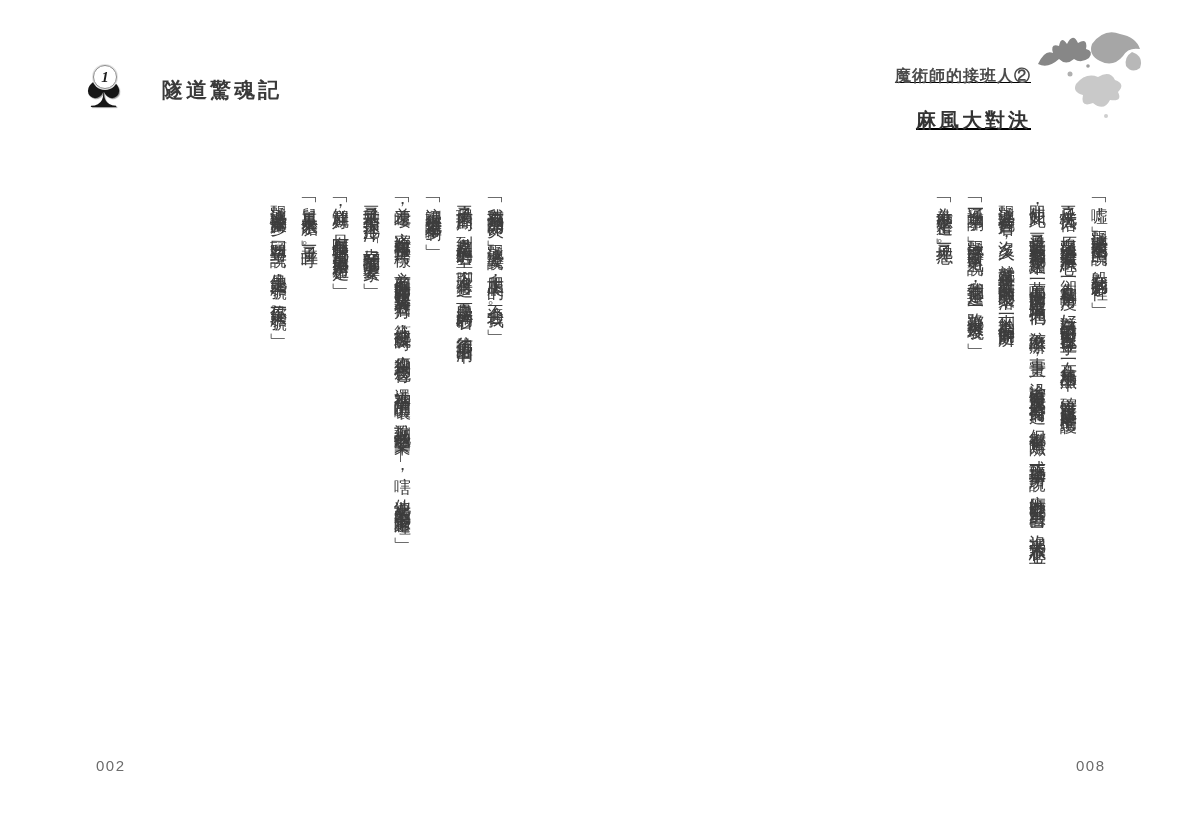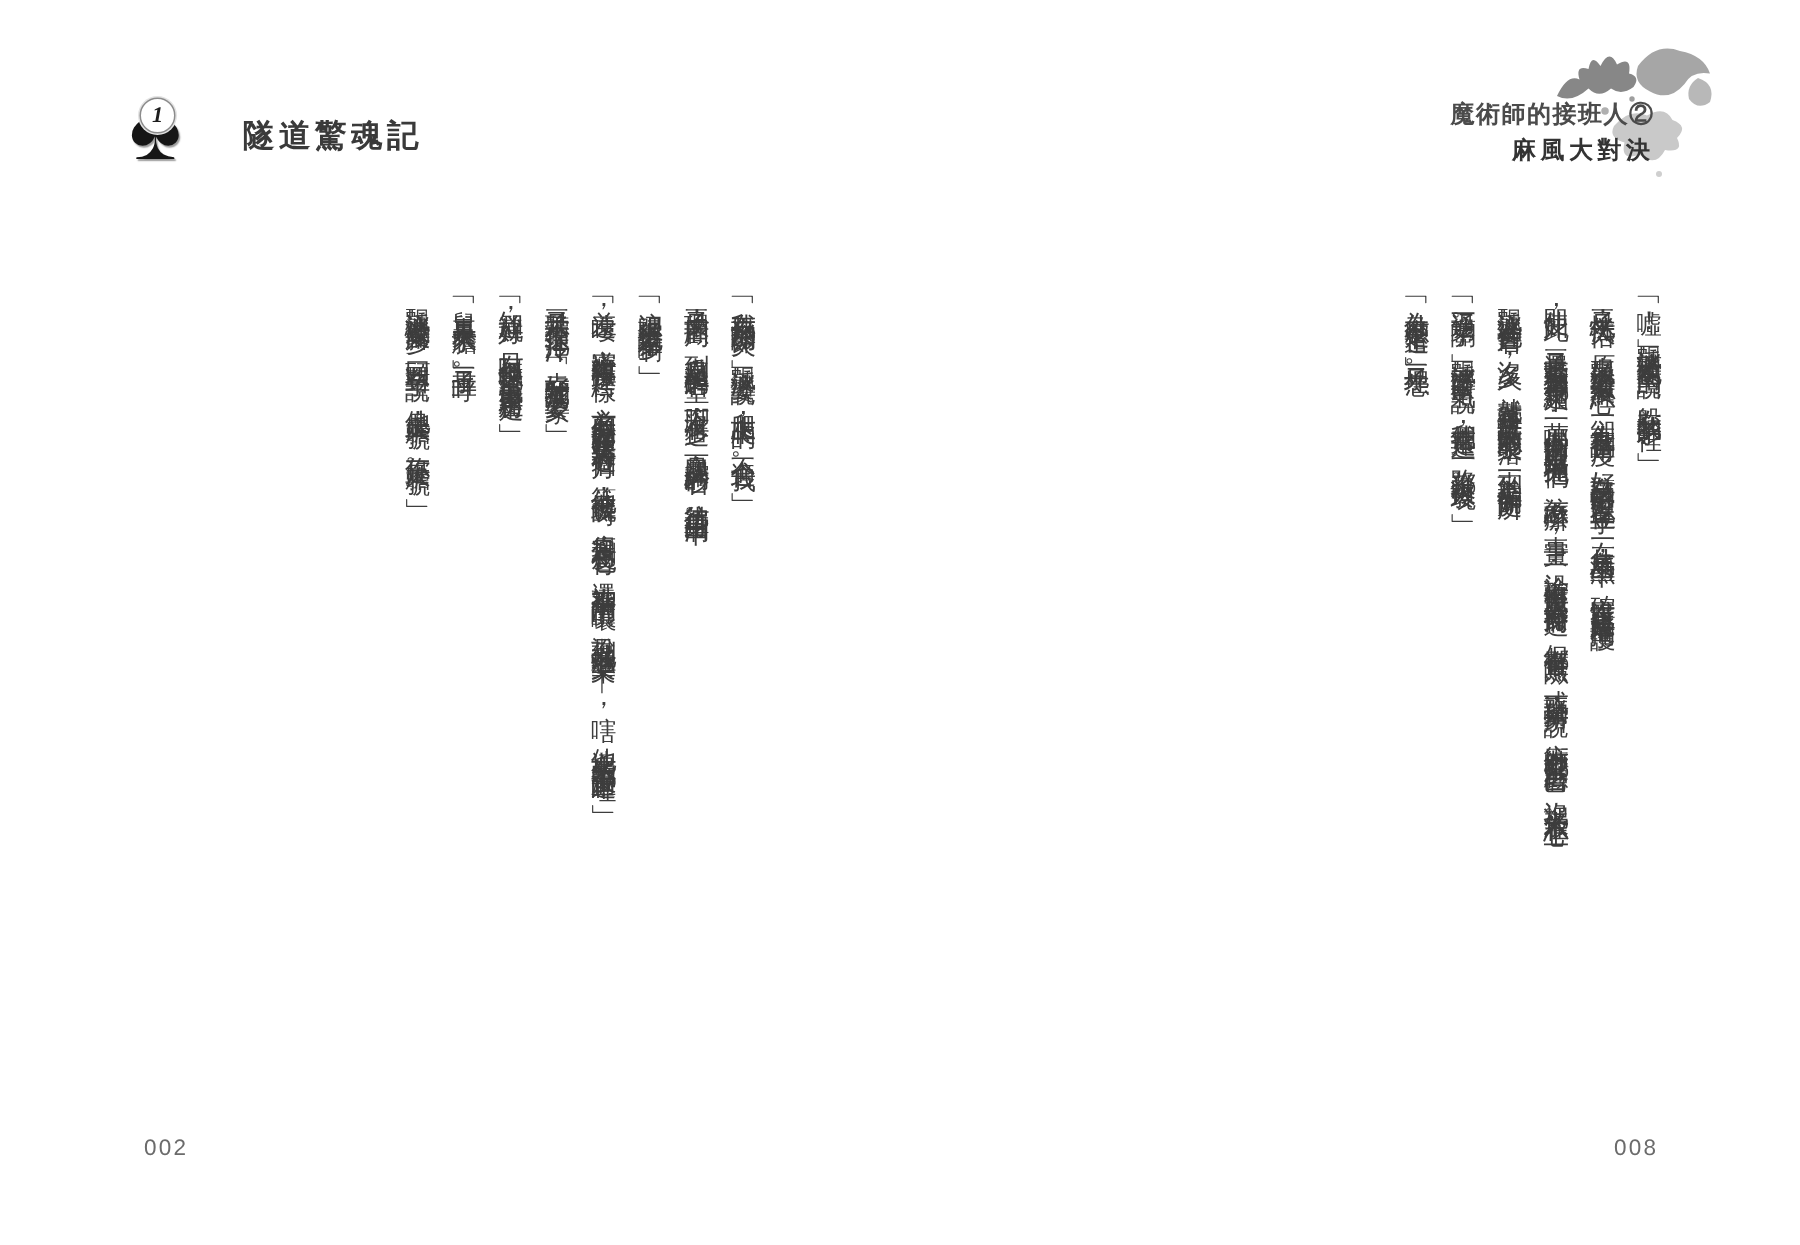--- a/index.html
+++ b/index.html
@@ -60,35 +60,36 @@
     margin-top: 6px;
     font-size: 21px;
     font-weight: 600;
     letter-spacing: 3px;
     color: #3a3a3a;
   }
 
   
   .series-head {
     position: absolute;
-    left: 920px;
+    left: 848px;
     top: 66px;
     width: 183px;
     text-align: right;
     z-index: 2;
+    text-decoration: underline;
   }
   .series-title {
     font-size: 16px;
     letter-spacing: 1px;
     color: #4b4b4b;
     font-weight: 600;
   }
   .volume-title {
-    margin-top: 3px;
-    font-size: 16px;
+    margin-top: 20px;
+    font-size: 20px;
     letter-spacing: 3px;
     color: #333333;
     font-weight: bold;
   }
   .ink-art {
     position: absolute;
     left: 1036px;
     top: 22px;
     width: 110px;
     height: 102px;

